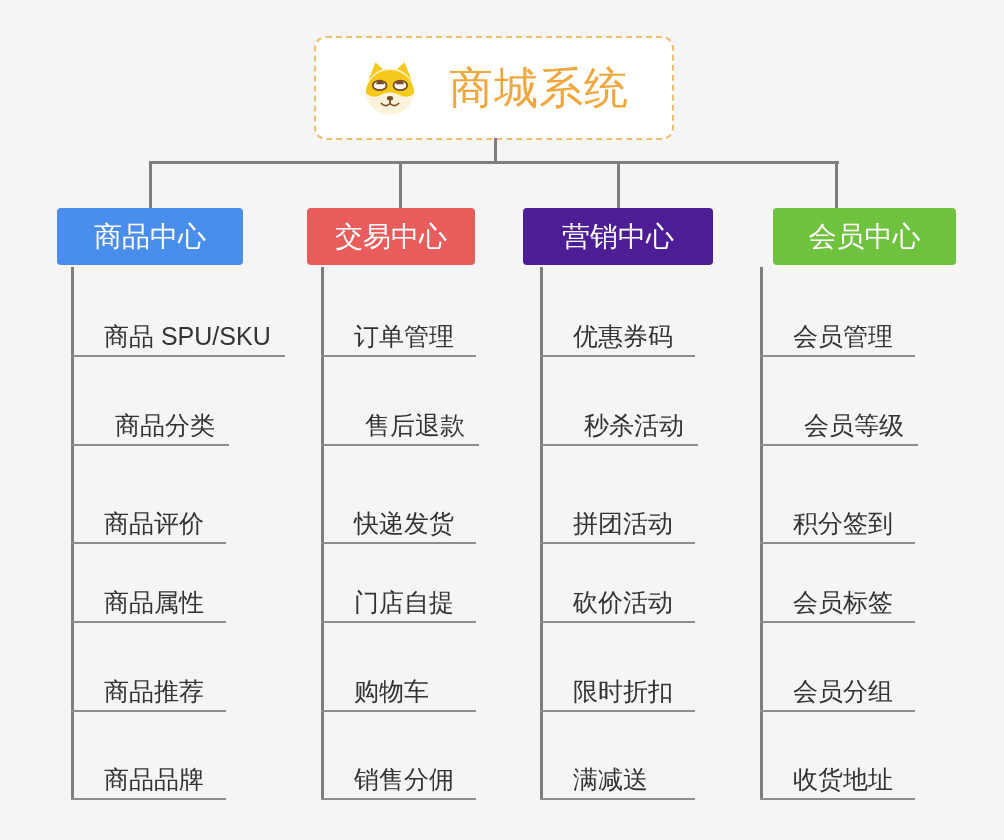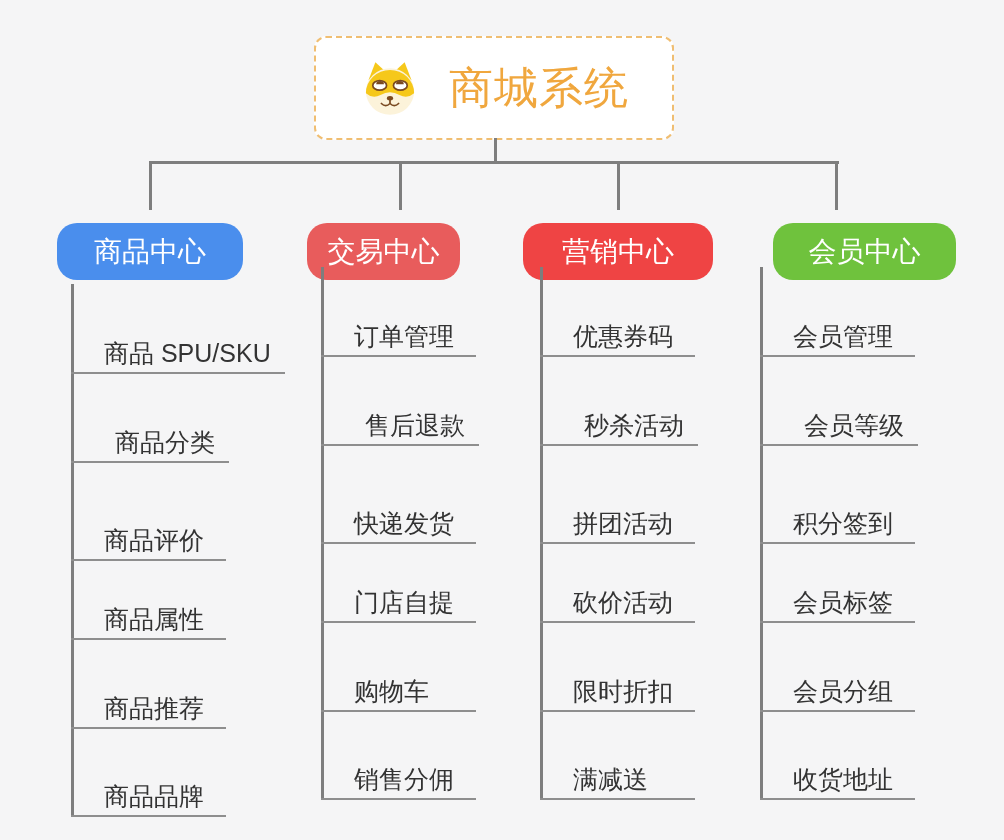--- a/index.html
+++ b/index.html
@@ -32,33 +32,33 @@
 
   
   .line{position:absolute;background:var(--connector);}
   .stem{left:494px;top:138px;width:3px;height:26px;}
   .hbar{left:149px;top:161px;width:690px;height:3px;}
   .drop{top:161px;width:3px;height:49px;}
   .drop-1{left:149px;} .drop-2{left:399px;} .drop-3{left:617px;} .drop-4{left:835px;}
 
   
   .branch{
-    position:absolute;top:223px;height:57px;border-radius:20px;
+    position:absolute;top:208px;height:57px;border-radius:4px;
     display:flex;align-items:center;justify-content:center;
     color:#ffffff;font-size:28px;white-space:nowrap;
     box-sizing:border-box;
   }
   .branch-1{left:57px;width:186px;}
-  .branch-2{left:307px;width:153px;}
+  .branch-2{left:307px;width:168px;}
   .branch-3{left:523px;width:190px;}
   .branch-4{left:745px;width:183px;}
 
   
   .col{position:absolute;top:267px;height:535px;width:240px;}
-  .col-1{left:71px;margin-top:17px;} .col-2{left:321px;} .col-3{left:540px;} .col-4{left:760px;}
+  .col-1{left:71px;} .col-2{left:321px;} .col-3{left:540px;} .col-4{left:760px;}
   .vline{position:absolute;left:0;top:0;width:3px;height:533px;background:var(--connector);}
   .leaf{
     position:absolute;left:0;height:40px;line-height:38px;
     box-sizing:border-box;
     padding:0 14px 0 33px;
     border-bottom:2px solid var(--leaf-line);
     font-size:25px;color:var(--leaf-text);
     white-space:nowrap;width:max-content;min-width:155px;
     background:transparent;
   }
@@ -88,21 +88,21 @@
 
   <div class="line stem"></div>
   <div class="line hbar"></div>
   <div class="line drop drop-1"></div>
   <div class="line drop drop-2"></div>
   <div class="line drop drop-3"></div>
   <div class="line drop drop-4"></div>
 
   <div class="branch branch-1" style="background-color: rgb(74, 142, 237);">商品中心</div>
   <div class="branch branch-2" style="background-color: rgb(232, 92, 92);">交易中心</div>
-  <div class="branch branch-3" style="background-color: #ef4444;">营销中心</div>
+  <div class="branch branch-3" style="background-color: #4c1d95;">营销中心</div>
   <div class="branch branch-4" style="background-color: rgb(111, 194, 61); margin-left: 28px;">会员中心</div>
 
   <div class="col col-1">
     <div class="vline"></div>
     <div class="leaf leaf-r1">商品 SPU/SKU</div>
     <div class="leaf leaf-r2">商品分类</div>
     <div class="leaf leaf-r3">商品评价</div>
     <div class="leaf leaf-r4">商品属性</div>
     <div class="leaf leaf-r5">商品推荐</div>
     <div class="leaf leaf-r6">商品品牌</div>

